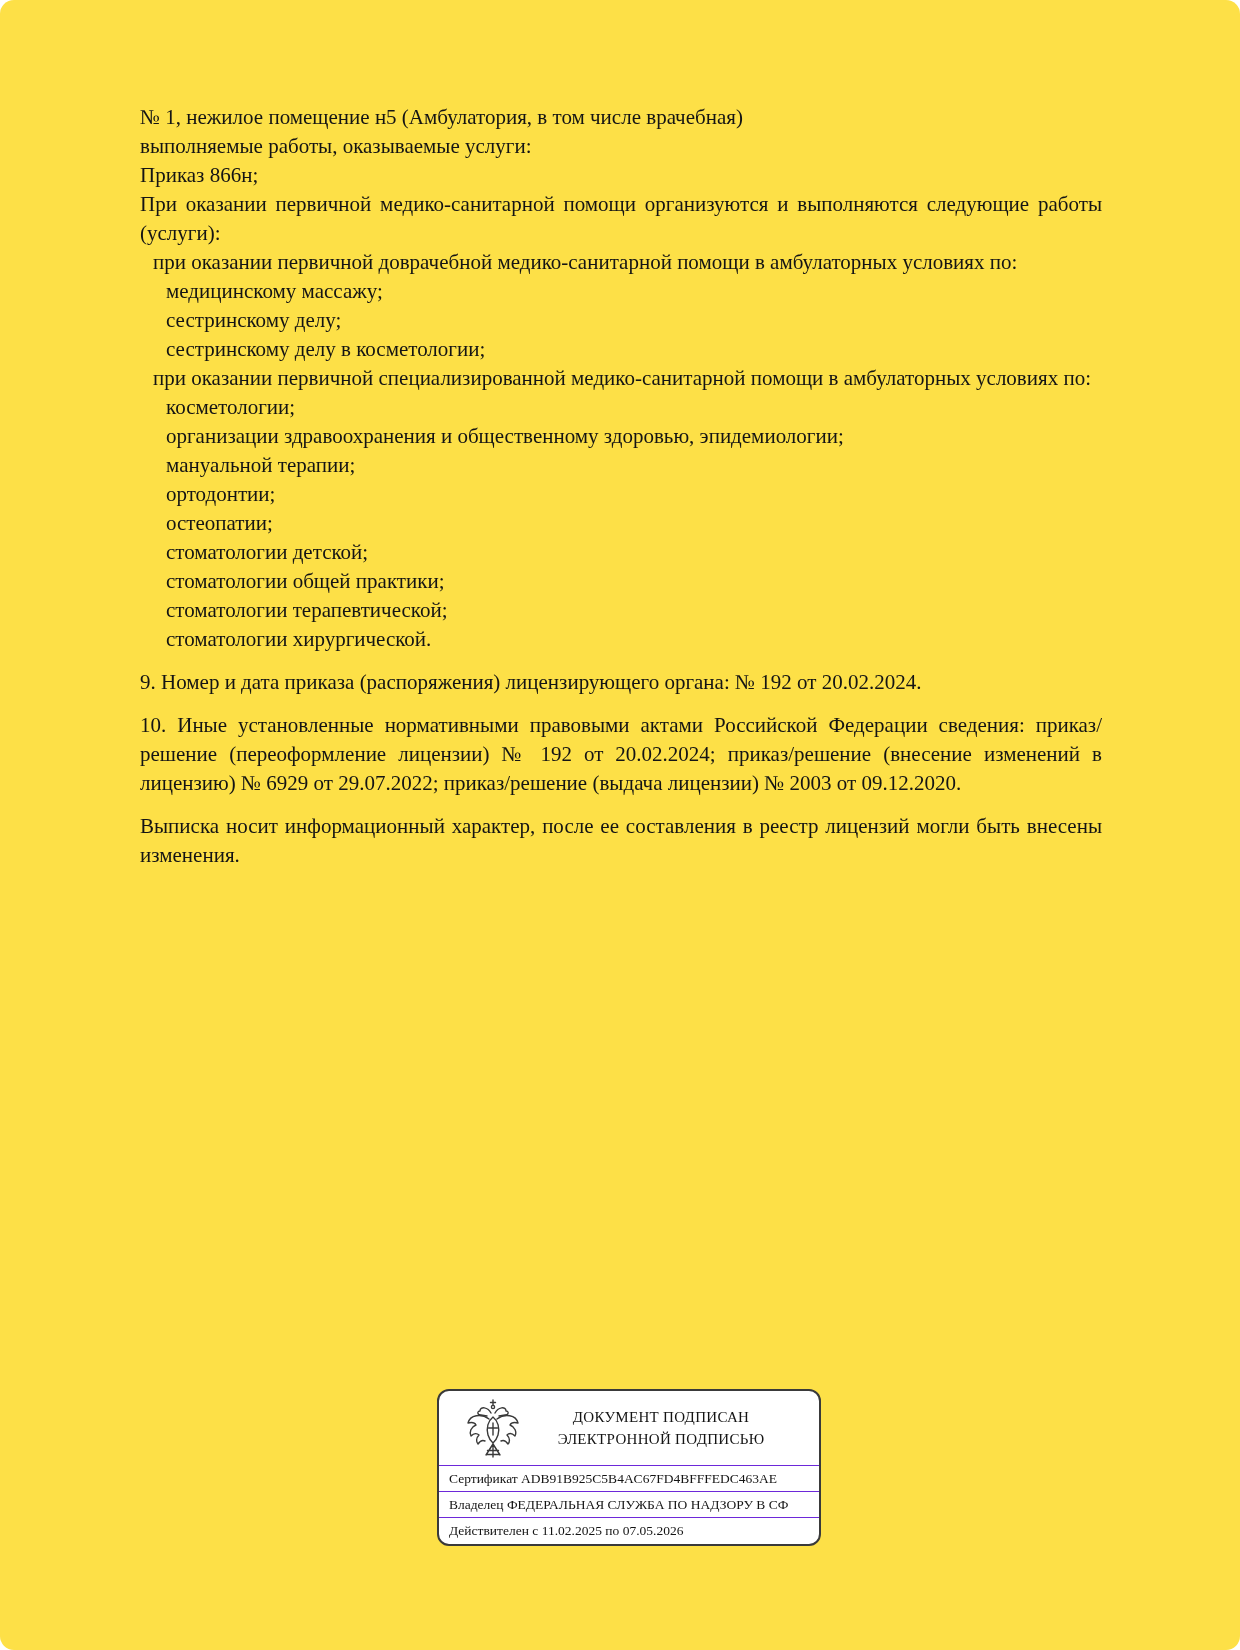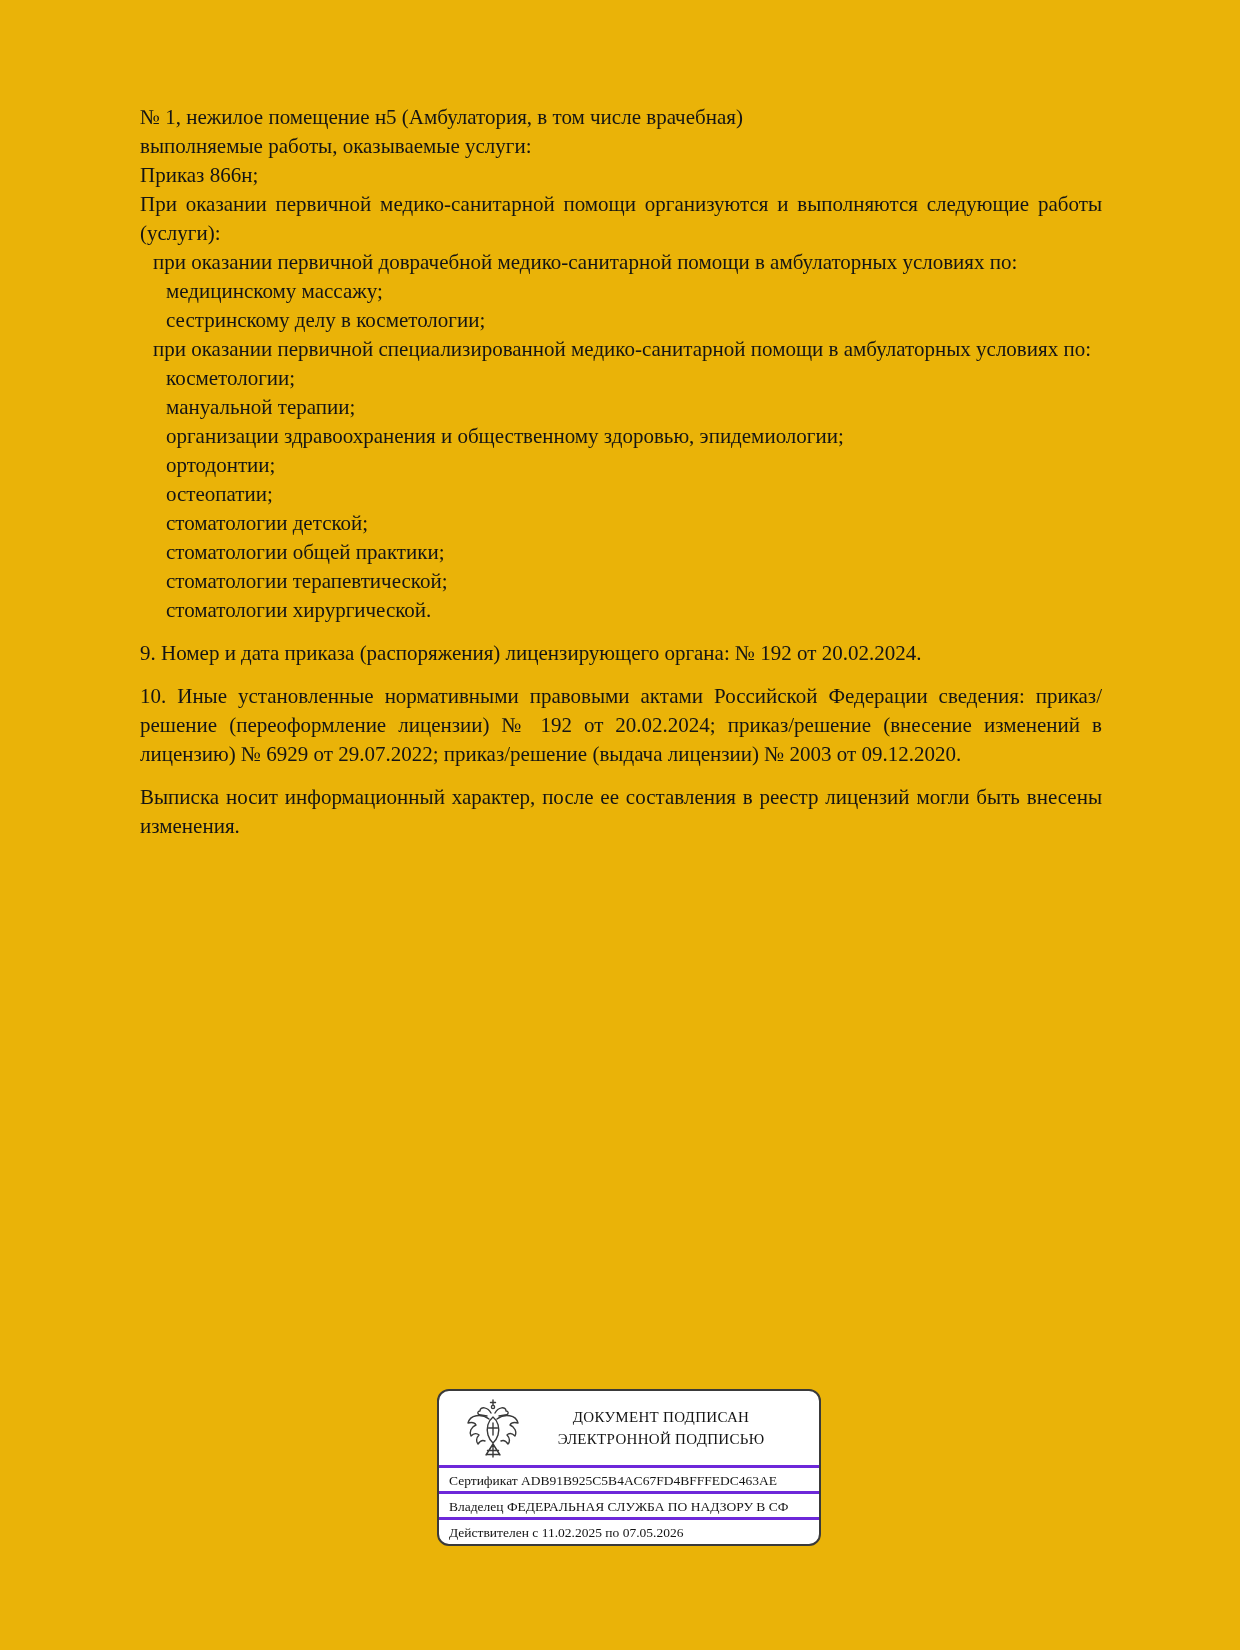--- a/index.html
+++ b/index.html
@@ -1,24 +1,25 @@
 <!DOCTYPE html>
 <html><head>
 <meta charset="utf-8">
 <style>
   * { margin: 0; padding: 0; box-sizing: border-box; }
   html, body { background: #ffffff; }
   .page {
     position: relative;
     width: 1240px;
     height: 1650px;
-    background: #eab308;
+    background: #fde047;
     font-family: "Liberation Serif", serif;
     color: #141414;
     overflow: hidden;
+    border-radius: 14px;
   }
   .content {
     position: absolute;
     left: 140px;
     top: 103px;
     width: 962px;
     font-size: 21px;
     line-height: 29px;
   }
   .line { text-align: justify; }
@@ -47,21 +48,21 @@
   }
   .emblem { flex: 0 0 auto; display: block; line-height: 0; }
   .stamp-title {
     flex: 1 1 auto;
     text-align: center;
     font-size: 15px;
     line-height: 22px;
     letter-spacing: 0.3px;
   }
   .stamp-row {
-    border-top: 3px solid #6d28d9;
+    border-top: 1px solid #6d28d9;
     height: 26px;
     padding: 3px 10px 0 10px;
     font-size: 13.5px;
     line-height: 20px;
     white-space: nowrap;
     overflow: hidden;
   }
   .stamp-row .bold { font-weight: normal; }
 </style>
 </head>
@@ -70,25 +71,26 @@
 <div class="page">
 
   <div class="content">
     <div id="body-lines">
         <div class="line i0">№ 1, нежилое помещение н5 (Амбулатория, в том числе врачебная)</div>
         <div class="line i0">выполняемые работы, оказываемые услуги:</div>
         <div class="line i0">Приказ 866н;</div>
         <div class="line i0">При оказании первичной медико-санитарной помощи организуются и выполняются следующие работы (услуги):</div>
         <div class="line i1">при оказании первичной доврачебной медико-санитарной помощи в амбулаторных условиях по:</div>
         <div class="line i2">медицинскому массажу;</div>
+        <div class="line i2">сестринскому делу;</div>
         <div class="line i2">сестринскому делу в косметологии;</div>
         <div class="line i1">при оказании первичной специализированной медико-санитарной помощи в амбулаторных условиях по:</div>
         <div class="line i2">косметологии;</div>
+        <div class="line i2">организации здравоохранения и общественному здоровью, эпидемиологии;</div>
         <div class="line i2">мануальной терапии;</div>
-        <div class="line i2">организации здравоохранения и общественному здоровью, эпидемиологии;</div>
         <div class="line i2">ортодонтии;</div>
         <div class="line i2">остеопатии;</div>
         <div class="line i2">стоматологии детской;</div>
         <div class="line i2">стоматологии общей практики;</div>
         <div class="line i2">стоматологии терапевтической;</div>
         <div class="line i2">стоматологии хирургической.</div>
       </div>
 
     <p class="para">9. Номер и дата приказа (распоряжения) лицензирующего органа: № 192 от 20.02.2024.</p>
 

